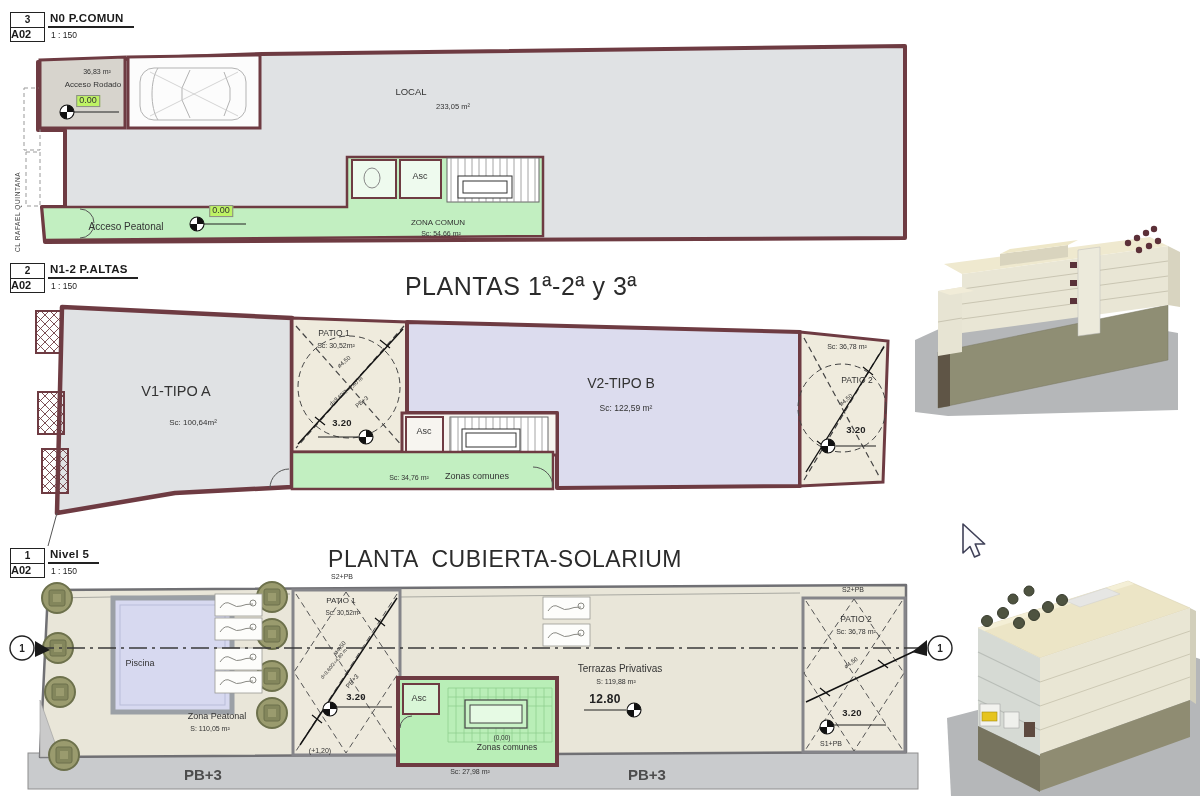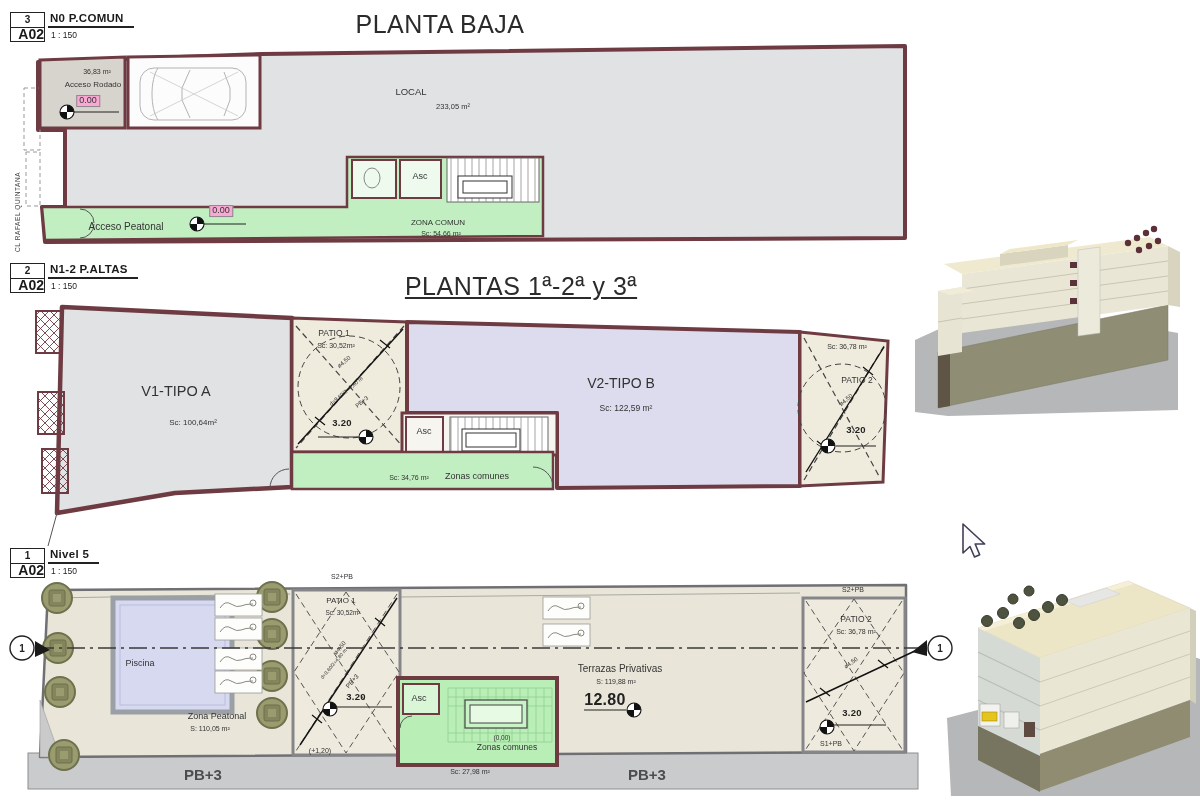--- a/index.html
+++ b/index.html
@@ -2,28 +2,28 @@
 <html><head>
 <meta charset="utf-8">
 <style>
   html,body{margin:0;padding:0;background:#fff;}
   #canvas{position:relative;width:1200px;height:798px;background:#ffffff;overflow:hidden;
           font-family:"Liberation Sans",sans-serif;}
   svg{position:absolute;left:0;top:0;}
   .lbl{position:absolute;white-space:nowrap;color:#333;transform:translate(-50%,-50%);
        font-family:"Liberation Sans",sans-serif;line-height:1.1;}
   .lvl{font-weight:700;color:#222;letter-spacing:.3px;}
-  .boxed{background:#f9a8d4;border:1px solid #8a8a8a;padding:0 2px;}
+  .boxed{background:#bef264;border:1px solid #8a8a8a;padding:0 2px;}
   .ptitle{position:absolute;transform:translateX(-50%);font-size:25px;color:#2b2b2b;
           letter-spacing:.5px;white-space:nowrap;}
   .pb3{font-size:15px;color:#4d4d4d;font-weight:600;}
   .tblock{position:absolute;display:flex;color:#1a1a1a;background:transparent;}
   .tb-left{display:flex;flex-direction:column;border:1.7px solid #222;width:33px;background:#fff;}
   .tb-num{border-bottom:1.7px solid #222;text-align:center;font-weight:700;font-size:10px;height:14px;line-height:14px;}
-  .tb-sheet{text-align:right;font-weight:700;font-size:14px;height:13px;line-height:13px;}
+  .tb-sheet{text-align:left;font-weight:700;font-size:11px;height:13px;line-height:13px;}
   .tb-right{display:flex;flex-direction:column;margin-left:3px;}
   .tb-name{font-weight:700;font-size:11.5px;border-bottom:2px solid #222;padding:0 10px 1px 2px;
            letter-spacing:.3px;height:13px;line-height:13px;}
   .tb-scale{font-size:8.5px;padding:2px 0 0 3px;color:#222;}
   .street{position:absolute;left:14px;top:252px;transform:rotate(-90deg);transform-origin:0 0;
           font-size:6.5px;letter-spacing:.6px;color:#444;width:132px;}
   .sec-num{font-size:10px;font-weight:700;color:#222;}
 </style>
 </head>
 <body>
@@ -280,22 +280,22 @@
   <div class="tb-left">
     <div class="tb-num">1</div>
     <div class="tb-sheet">A02</div>
   </div>
   <div class="tb-right">
     <div class="tb-name">Nivel 5</div>
     <div class="tb-scale">1 : 150</div>
   </div>
 </div>
 
-<div class="ptitle" style="left:440px;top:10px;">PLANTA BAJA</div>
-<div class="ptitle" style="left:521px;top:272px;text-decoration:underline;">PLANTAS 1ª-2ª y 3ª</div>
+<div class="ptitle" style="left:521px;top:272px;">PLANTAS 1ª-2ª y 3ª</div>
+<div class="ptitle" style="left:505px;top:546px;font-size:23px;word-spacing:7px;">PLANTA CUBIERTA-SOLARIUM</div>
 <div class="street">CL RAFAEL QUINTANA</div>
 
 <div class="lbl" style="left:97px;top:72px;font-size:7px;">36,83 m²</div>
 <div class="lbl" style="left:93px;top:85px;font-size:8px;">Acceso Rodado</div>
 <div class="lbl boxed" style="left:88px;top:101px;font-size:9px;">0.00</div>
 <div class="lbl" style="left:411px;top:92px;font-size:9.5px;text-align:center;">LOCAL</div>
 <div class="lbl" style="left:453px;top:107px;font-size:7.5px;">233,05 m²</div>
 <div class="lbl" style="left:420px;top:177px;font-size:9px;">Asc</div>
 <div class="lbl" style="left:126px;top:226px;font-size:10px;">Acceso Peatonal</div>
 <div class="lbl boxed" style="left:221px;top:211px;font-size:9px;">0.00</div>
@@ -331,21 +331,21 @@
 <div class="lbl" style="left:334px;top:664px;font-size:5px;transform:translate(-50%,-50%) rotate(-50deg);">d=9,60/2=4,80 m</div>
 <div class="lbl" style="left:352px;top:681px;font-size:6.5px;transform:translate(-50%,-50%) rotate(-50deg);">PB+3</div>
 <div class="lbl lvl" style="left:356px;top:697px;font-size:9.5px;">3.20</div>
 <div class="lbl" style="left:320px;top:751px;font-size:7px;">(+1,20)</div>
 <div class="lbl" style="left:419px;top:699px;font-size:9px;">Asc</div>
 <div class="lbl" style="left:502px;top:738px;font-size:6.5px;">(0,00)</div>
 <div class="lbl" style="left:507px;top:748px;font-size:8.5px;">Zonas comunes</div>
 <div class="lbl" style="left:470px;top:772px;font-size:7px;">Sc: 27,98 m²</div>
 <div class="lbl" style="left:620px;top:668px;font-size:10px;">Terrazas Privativas</div>
 <div class="lbl" style="left:616px;top:682px;font-size:7px;">S: 119,88 m²</div>
-<div class="lbl lvl" style="left:605px;top:700px;font-size:16px;">12.80</div>
+<div class="lbl lvl" style="left:605px;top:700px;font-size:12px;">12.80</div>
 <div class="lbl" style="left:856px;top:620px;font-size:8.5px;">PATIO 2</div>
 <div class="lbl" style="left:856px;top:632px;font-size:7px;">Sc: 36,78 m²</div>
 <div class="lbl" style="left:851px;top:663px;font-size:6px;transform:translate(-50%,-50%) rotate(-35deg);">ø4,50</div>
 <div class="lbl lvl" style="left:852px;top:713px;font-size:9.5px;">3.20</div>
 <div class="lbl" style="left:831px;top:744px;font-size:7px;">S1+PB</div>
 <div class="lbl pb3" style="left:203px;top:775px;">PB+3</div>
 <div class="lbl pb3" style="left:647px;top:775px;">PB+3</div>
 <div class="lbl sec-num" style="left:22px;top:648px;">1</div>
 <div class="lbl sec-num" style="left:940px;top:648px;">1</div>
 

